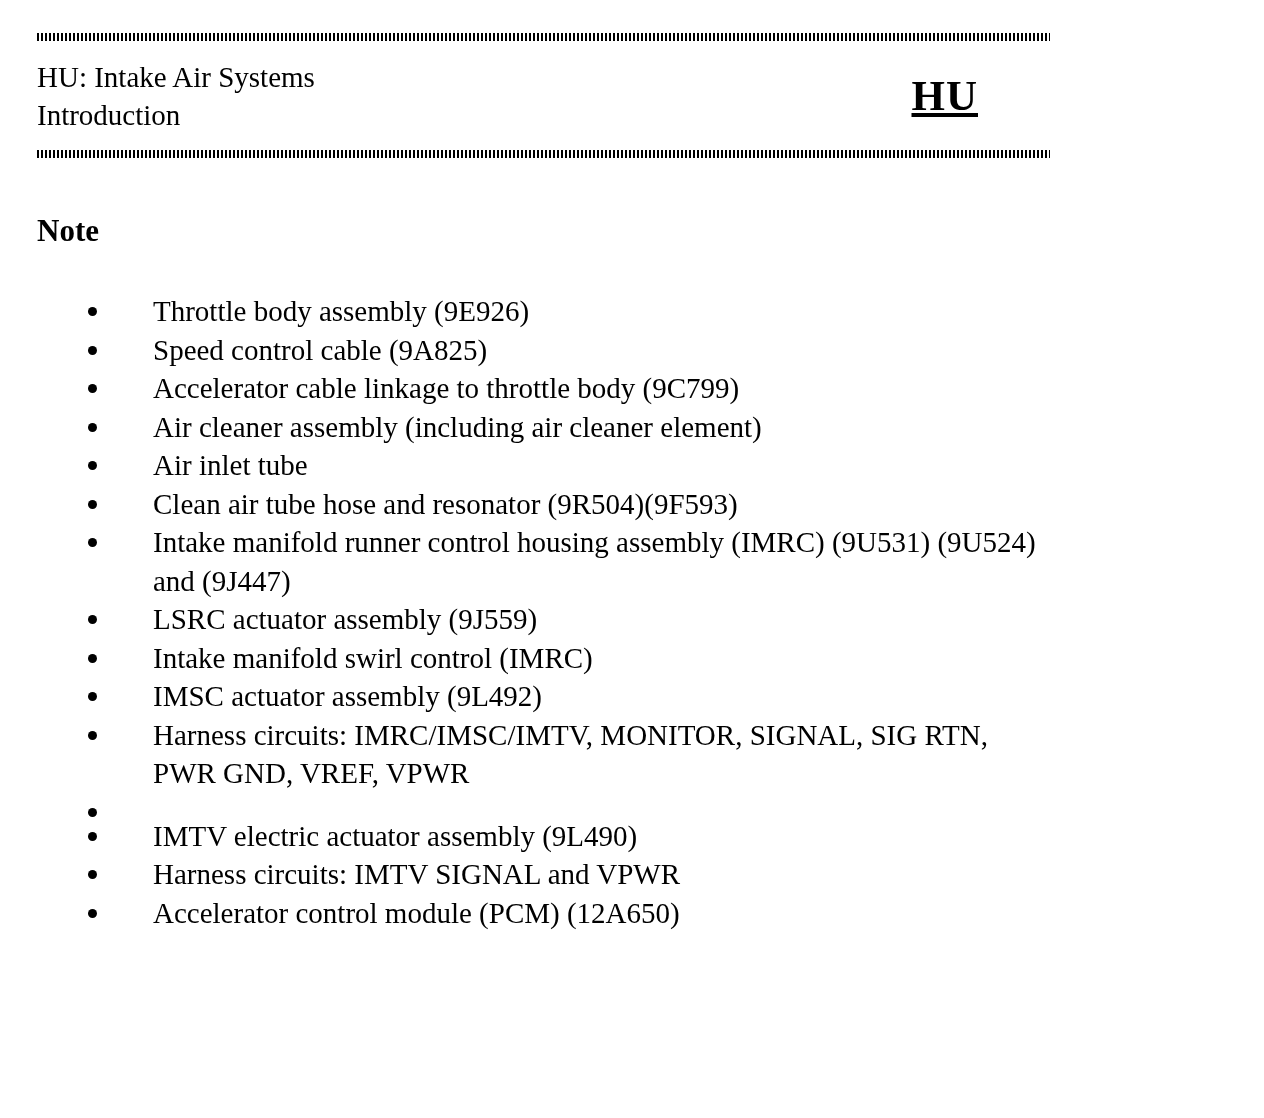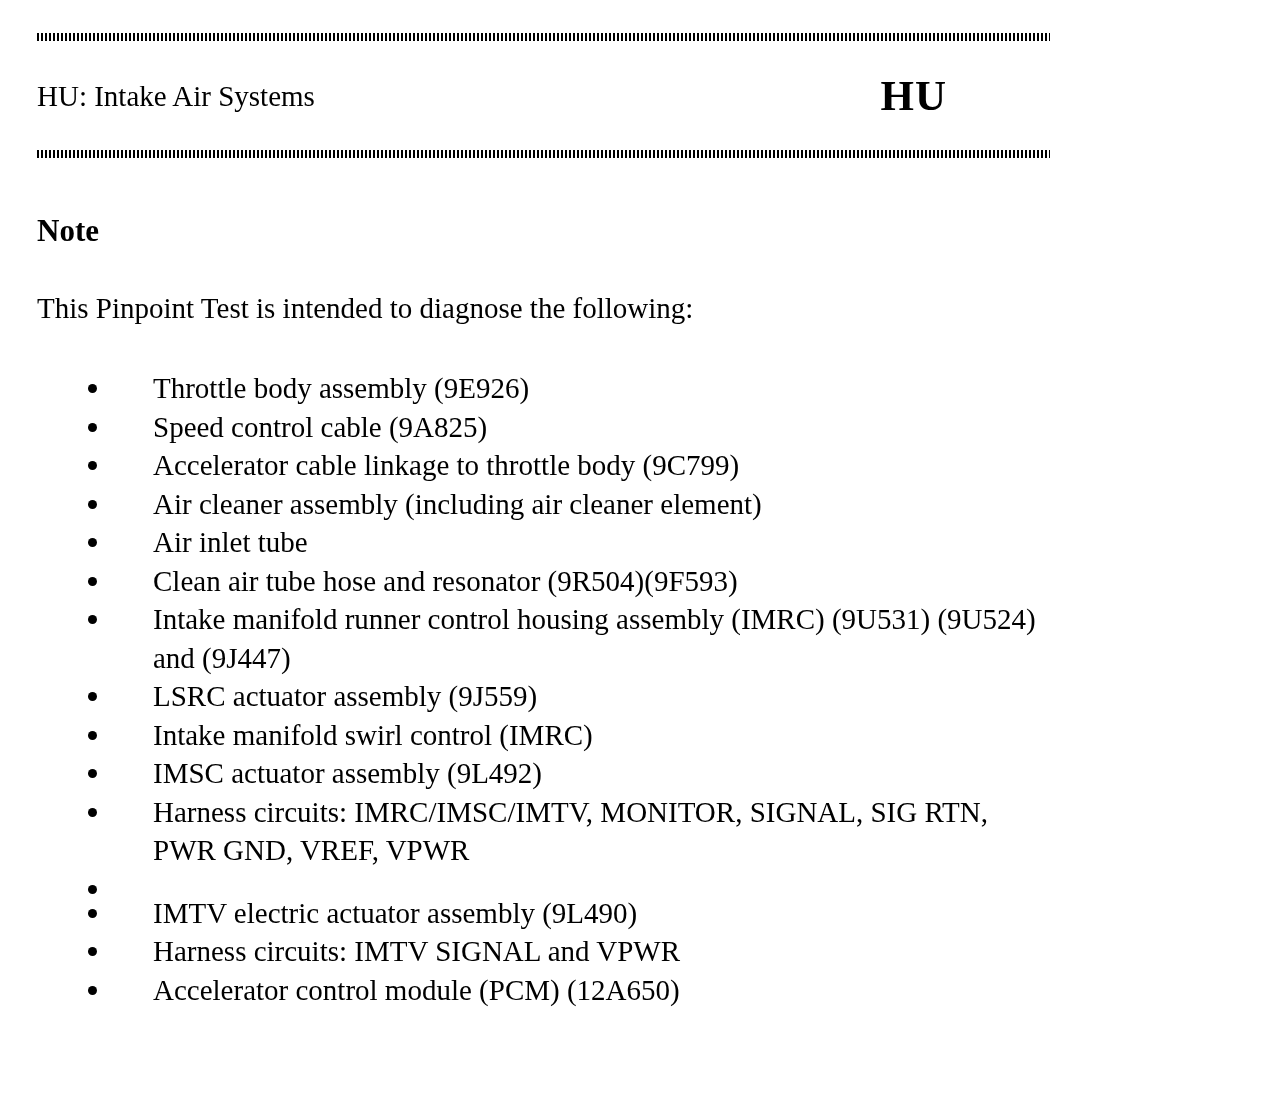--- a/index.html
+++ b/index.html
@@ -31,22 +31,23 @@
     height: 109px;
   }
   .header-titles {
     font-size: 29px;
     line-height: 38px;
     white-space: nowrap;
   }
   .header-code {
     font-size: 43px;
     font-weight: bold;
-    margin-right: 103px;
+    margin-right: 72px;
     letter-spacing: 1px;
+    text-decoration: underline;
   }
   .note-heading {
     margin-top: 55px;
     font-size: 31px;
     line-height: 36px;
     font-weight: bold;
   }
   .intro {
     margin-top: 41px;
     font-size: 29px;
@@ -78,29 +79,29 @@
 </head>
 <body>
 
 <div class="page">
 
   <div class="rule rule-top"></div>
 
   <div class="header-row">
     <div class="header-titles">
       <div>HU: Intake Air Systems</div>
+      <div>Introduction</div>
     </div>
     <div class="header-code">HU</div>
   </div>
 
   <div class="rule rule-bottom"></div>
 
   <h2 class="note-heading">Note</h2>
 
-  <p class="intro">This Pinpoint Test is intended to diagnose the following:</p>
 
   <ul class="diagnosis-list">
 
       <li class="bullet-item">
         <span class="bullet-dot"></span>
         <span class="bullet-text">Throttle body assembly (9E926)</span>
       </li>
 
       <li class="bullet-item">
         <span class="bullet-dot"></span>

